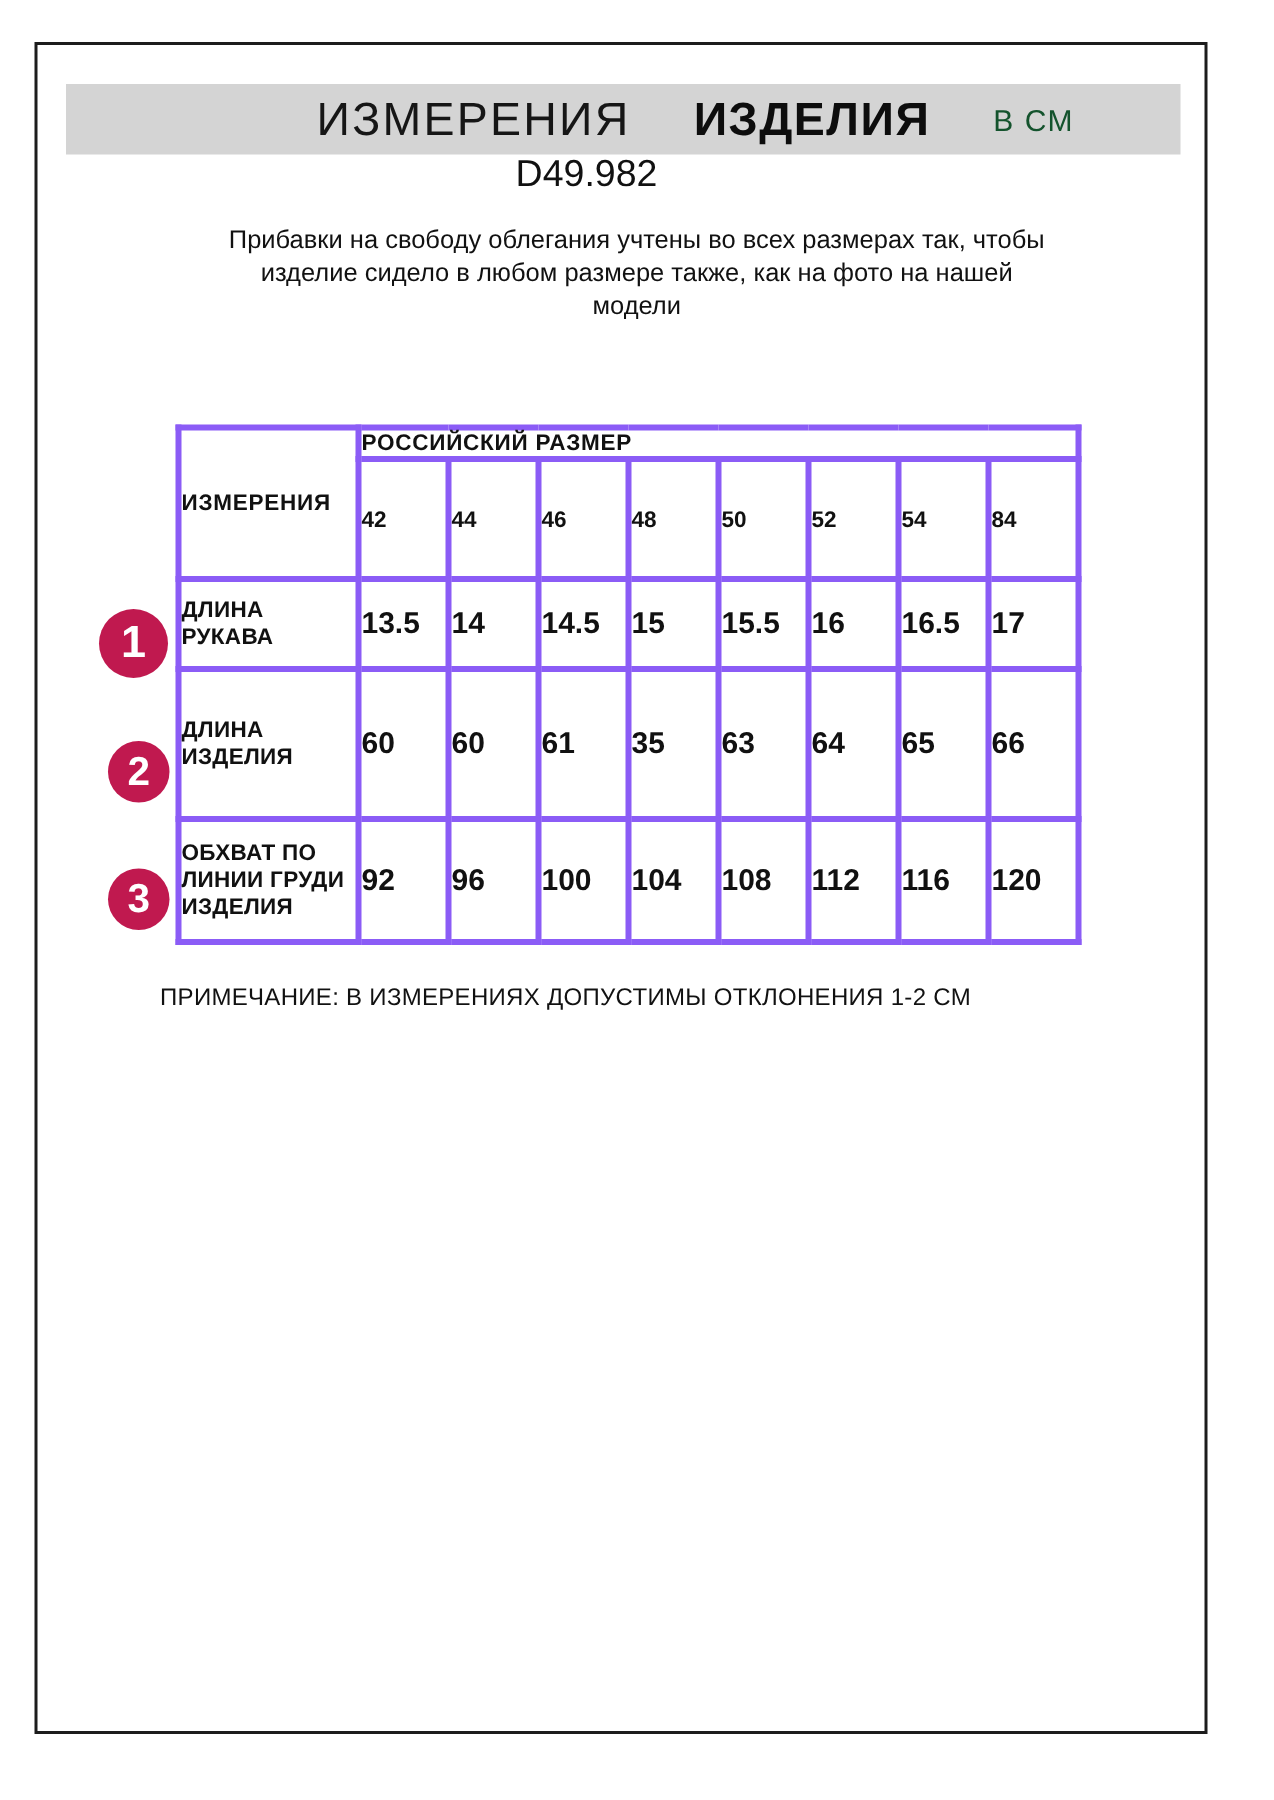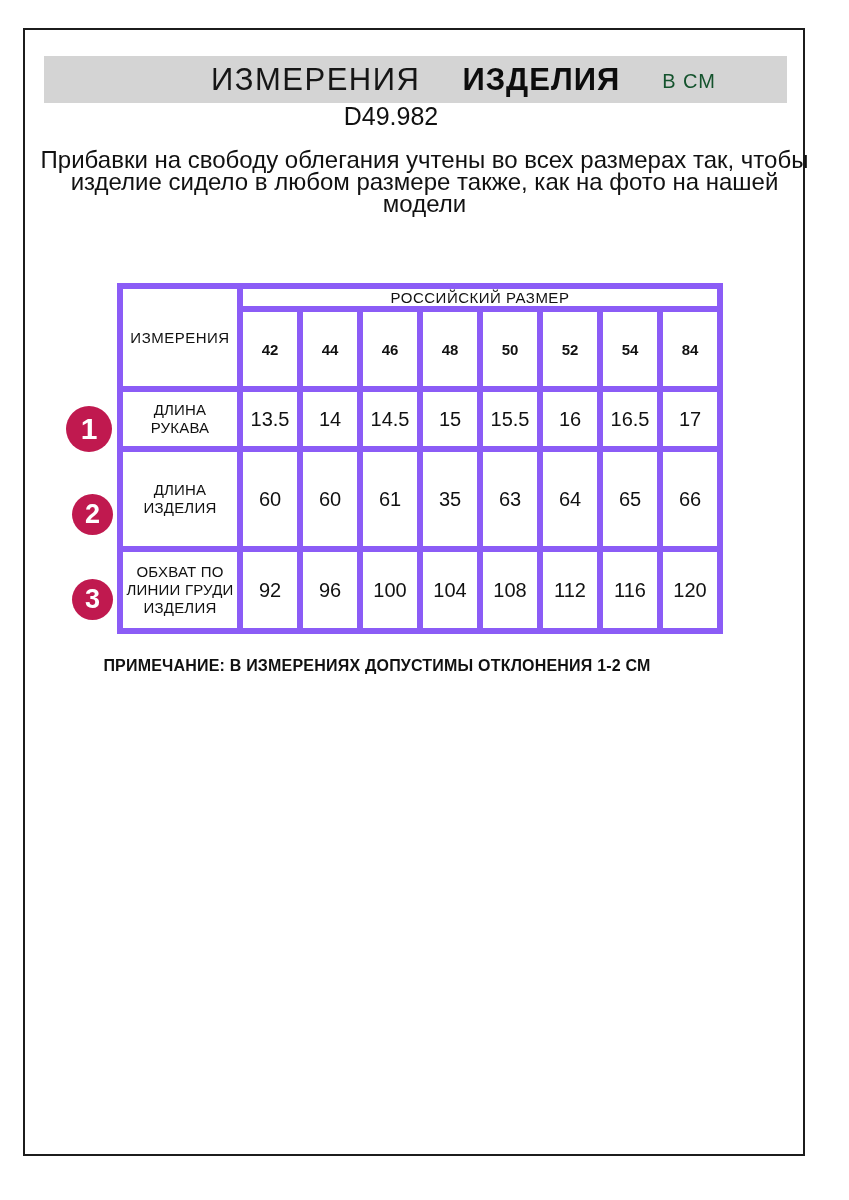--- a/index.html
+++ b/index.html
@@ -65,36 +65,36 @@
     font-size: 25px;
     line-height: 29px;
   }
   .description {
     position: absolute;
     top: 149px;
     left: 0;
     width: 849px;
     margin: 0;
     text-align: center;
-    font-size: 24px;
+    font-size: 17px;
     line-height: 22px;
     white-space: pre-line;
   }
   table.size-table {
     position: absolute;
     left: 117px;
     top: 283px;
     border-collapse: collapse;
     table-layout: fixed;
   }
   table.size-table td {
-    border: 6px solid #8b5cf6;
-    text-align: center;
+    border: 4px solid #8b5cf6;
     vertical-align: middle;
     padding: 0;
+    font-weight: bold;
   }
   tr.group-row { height: 18px; }
   tr.sizes-row { height: 80px; }
   tr.data-row-1 { height: 60px; }
   tr.data-row-2 { height: 100px; }
   tr.data-row-3 { height: 82px; padding-left: 24px; }
   .meas-head {
     font-size: 15px;
     letter-spacing: 0.5px;
   }
@@ -128,21 +128,21 @@
   }
   .marker-1 { left: 66px; top: 406px; width: 46px; height: 46px; font-size: 30px; }
   .marker-2 { left: 72px; top: 494px; width: 41px; height: 41px; font-size: 27px; }
   .marker-3 { left: 72px; top: 579px; width: 41px; height: 41px; font-size: 27px; }
   .note {
     position: absolute;
     top: 657px;
     left: 0;
     width: 754px;
     text-align: center;
-    font-weight: bold;
+    font-weight: normal;
     font-size: 16px;
     letter-spacing: 0.2px;
   }
 </style>
 </head>
 <body>
 
 <div class="page-frame"></div>
 
 <div class="header-bar">

